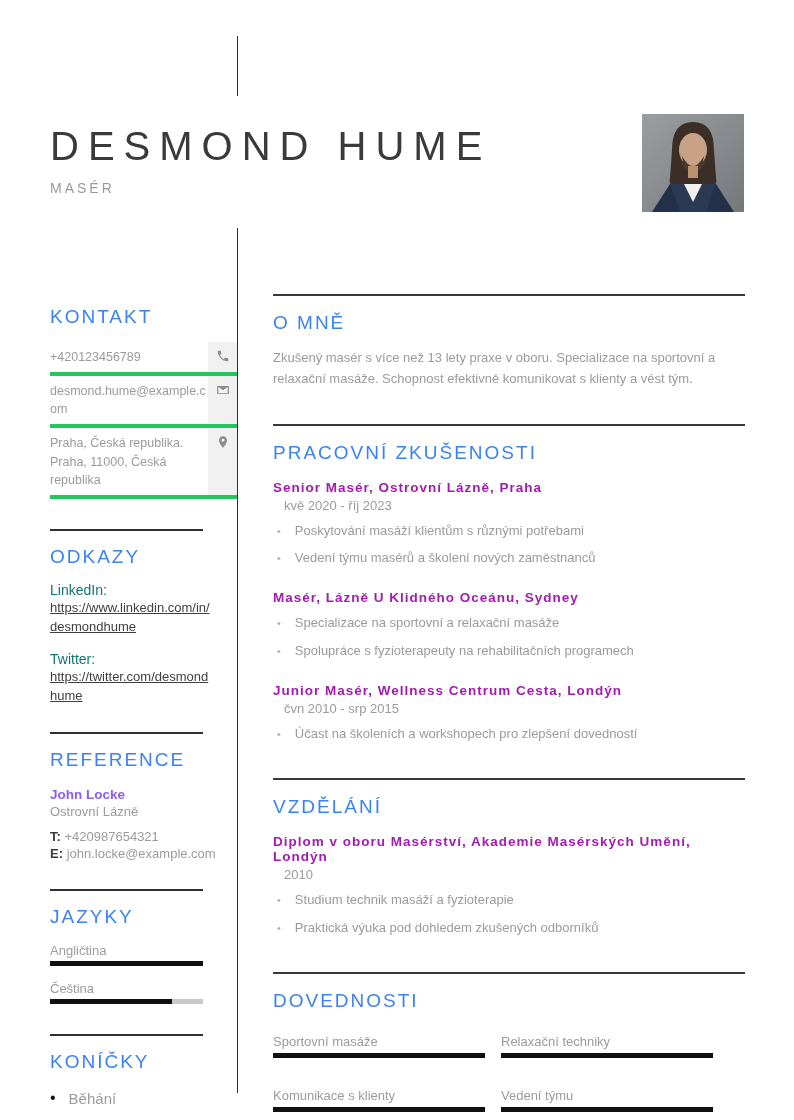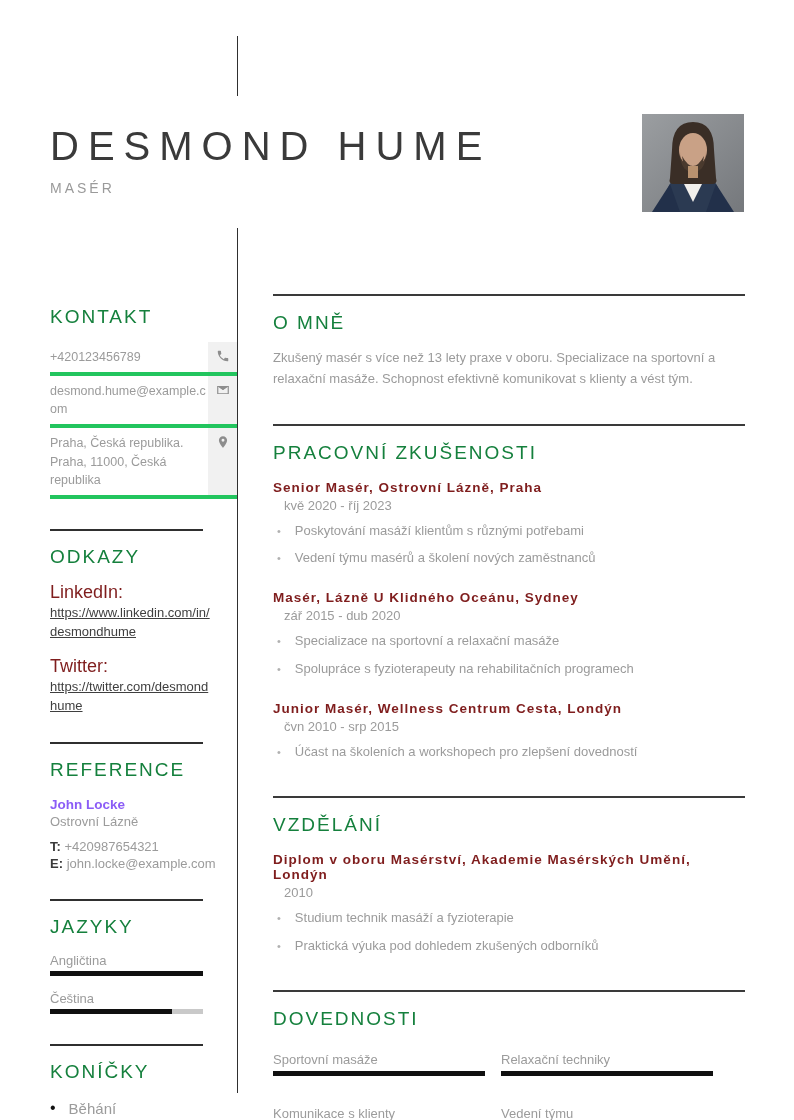--- a/index.html
+++ b/index.html
@@ -14,33 +14,33 @@
 
   
   .header-name { position:absolute; left:50px; top:88px; font-size:40px; letter-spacing:9px; color:#3a3a3a; font-weight:400; }
   .header-title { position:absolute; left:50px; top:144px; font-size:14px; letter-spacing:3px; color:#9a9a9a; }
   .photo { position:absolute; left:642px; top:78px; width:102px; height:98px; overflow:hidden; }
 
   
   .left-col { position:absolute; left:50px; top:270px; width:187px; }
   .right-col { position:absolute; left:273px; top:258px; width:472px; }
 
-  .sec-head { font-size:19px; letter-spacing:2px; color:#15803d; font-weight:400; }
+  .sec-head { font-size:19px; letter-spacing:2px; color:#3b82f6; font-weight:400; }
   .left-divider { border:none; border-top:2px solid #2f2f2f; width:153px; margin:0; }
   .right-rule { border:none; border-top:2px solid #3a3a3a; width:472px; margin:0 0 16px 0; }
 
   
   .contact-rows { margin-top:14px; }
   .contact-row { display:flex; border-bottom:4px solid #22c55e; }
   .contact-text { width:158px; font-size:12.5px; color:#9b9b9b; line-height:1.45; padding:6px 2px 6px 0; word-wrap:break-word; }
   .contact-icon-cell { width:29px; background:#f1f1f1; display:flex; align-items:flex-start; justify-content:center; padding-top:7px; }
   .contact-icon-cell svg { width:14px; height:14px; fill:#8d8d8d; }
 
   
-  .link-label { font-size:18px; color:#7f1d1d; margin-top:14px; }
+  .link-label { font-size:14px; color:#0f766e; margin-top:14px; }
   .link-url { font-size:13px; color:#3f3f3f; text-decoration:underline; line-height:1.5; word-break:break-all; display:block; width:160px; }
 
   
   .ref-name { font-size:13.5px; font-weight:700; color:#8b5cf6; margin-top:16px; }
   .ref-company { font-size:13px; color:#9b9b9b; margin-top:2px; }
   .ref-line { font-size:13px; color:#9b9b9b; margin-top:2px; }
   .ref-line .lbl { font-weight:700; color:#3a3a3a; }
   .ref-line.first { margin-top:10px; }
 
   
@@ -49,21 +49,21 @@
   .bar-track { width:100%; height:5px; background:#c9c9c9; }
   .bar-fill { height:5px; background:#101010; }
 
   
   .hobby { display:flex; align-items:center; font-size:15px; color:#9b9b9b; margin-top:17px; }
   .hobby::before { content:"•"; color:#111; font-size:16px; margin-right:13px; line-height:1; }
 
   
   .about-text { font-size:13px; line-height:1.6; color:#9b9b9b; margin-top:14px; width:465px; }
   .job { margin-top:16px; }
-  .job-title { font-size:13.5px; font-weight:700; letter-spacing:1px; color:#7f1d1d; }
+  .job-title { font-size:13.5px; font-weight:700; letter-spacing:1px; color:#a21caf; }
   .job-dates { font-size:13px; color:#9b9b9b; margin-top:3px;padding-left:11px; }
   .bullet { display:flex; font-size:13px; color:#9b9b9b; margin-top:9px; line-height:1.45; }
   .bullet::before { content:"•"; color:#b0b0b0; font-size:11px; margin:2px 14px 0 4px; }
   .sec-gap { margin-top:30px; }
 
   
   .skills-grid { display:grid; grid-template-columns:212px 212px; column-gap:48px; row-gap:0; margin-top:22px;gap:16px; }
   .skill-item { margin-bottom:14px; }
   .skill-name { font-size:13px; color:#9b9b9b; margin-bottom:4px; }
 </style>
@@ -210,21 +210,20 @@
 
     <div class="job">
       <div class="job-title">Senior Masér, Ostrovní Lázně, Praha</div>
       <div class="job-dates">kvě 2020 - říj 2023</div>
       <div class="bullet">Poskytování masáží klientům s různými potřebami</div>
       <div class="bullet">Vedení týmu masérů a školení nových zaměstnanců</div>
     </div>
 
     <div class="job" style="margin-top:22px;">
       <div class="job-title">Masér, Lázně U Klidného Oceánu, Sydney</div>
-      <div class="job-dates">zář 2015 - dub 2020</div>
       <div class="bullet">Specializace na sportovní a relaxační masáže</div>
       <div class="bullet">Spolupráce s fyzioterapeuty na rehabilitačních programech</div>
     </div>
 
     <div class="job" style="margin-top:22px;">
       <div class="job-title">Junior Masér, Wellness Centrum Cesta, Londýn</div>
       <div class="job-dates">čvn 2010 - srp 2015</div>
       <div class="bullet">Účast na školeních a workshopech pro zlepšení dovedností</div>
     </div>
 

